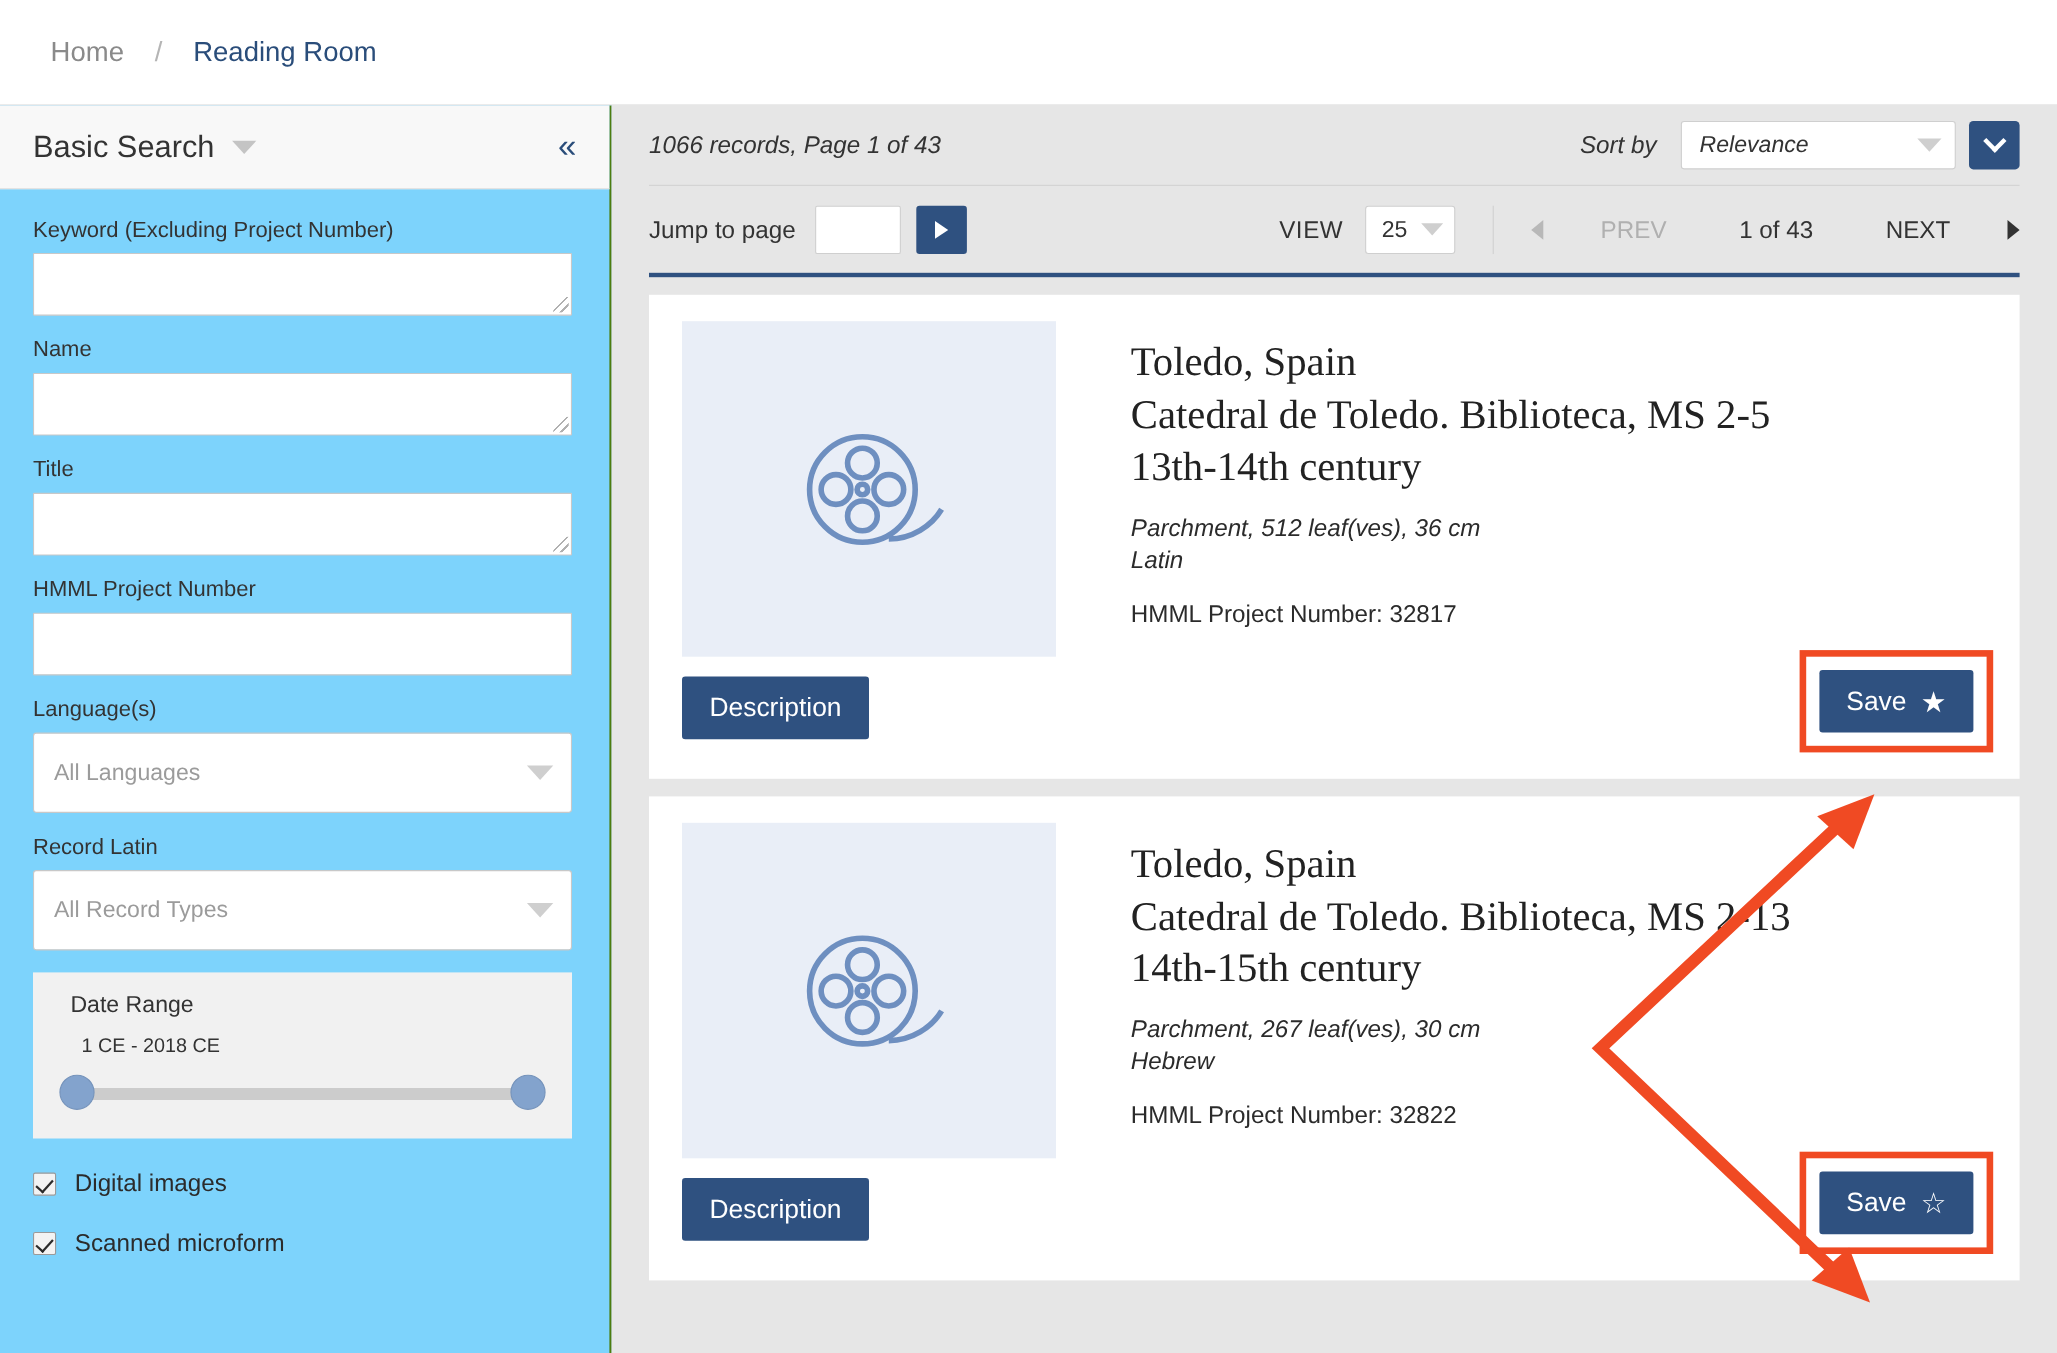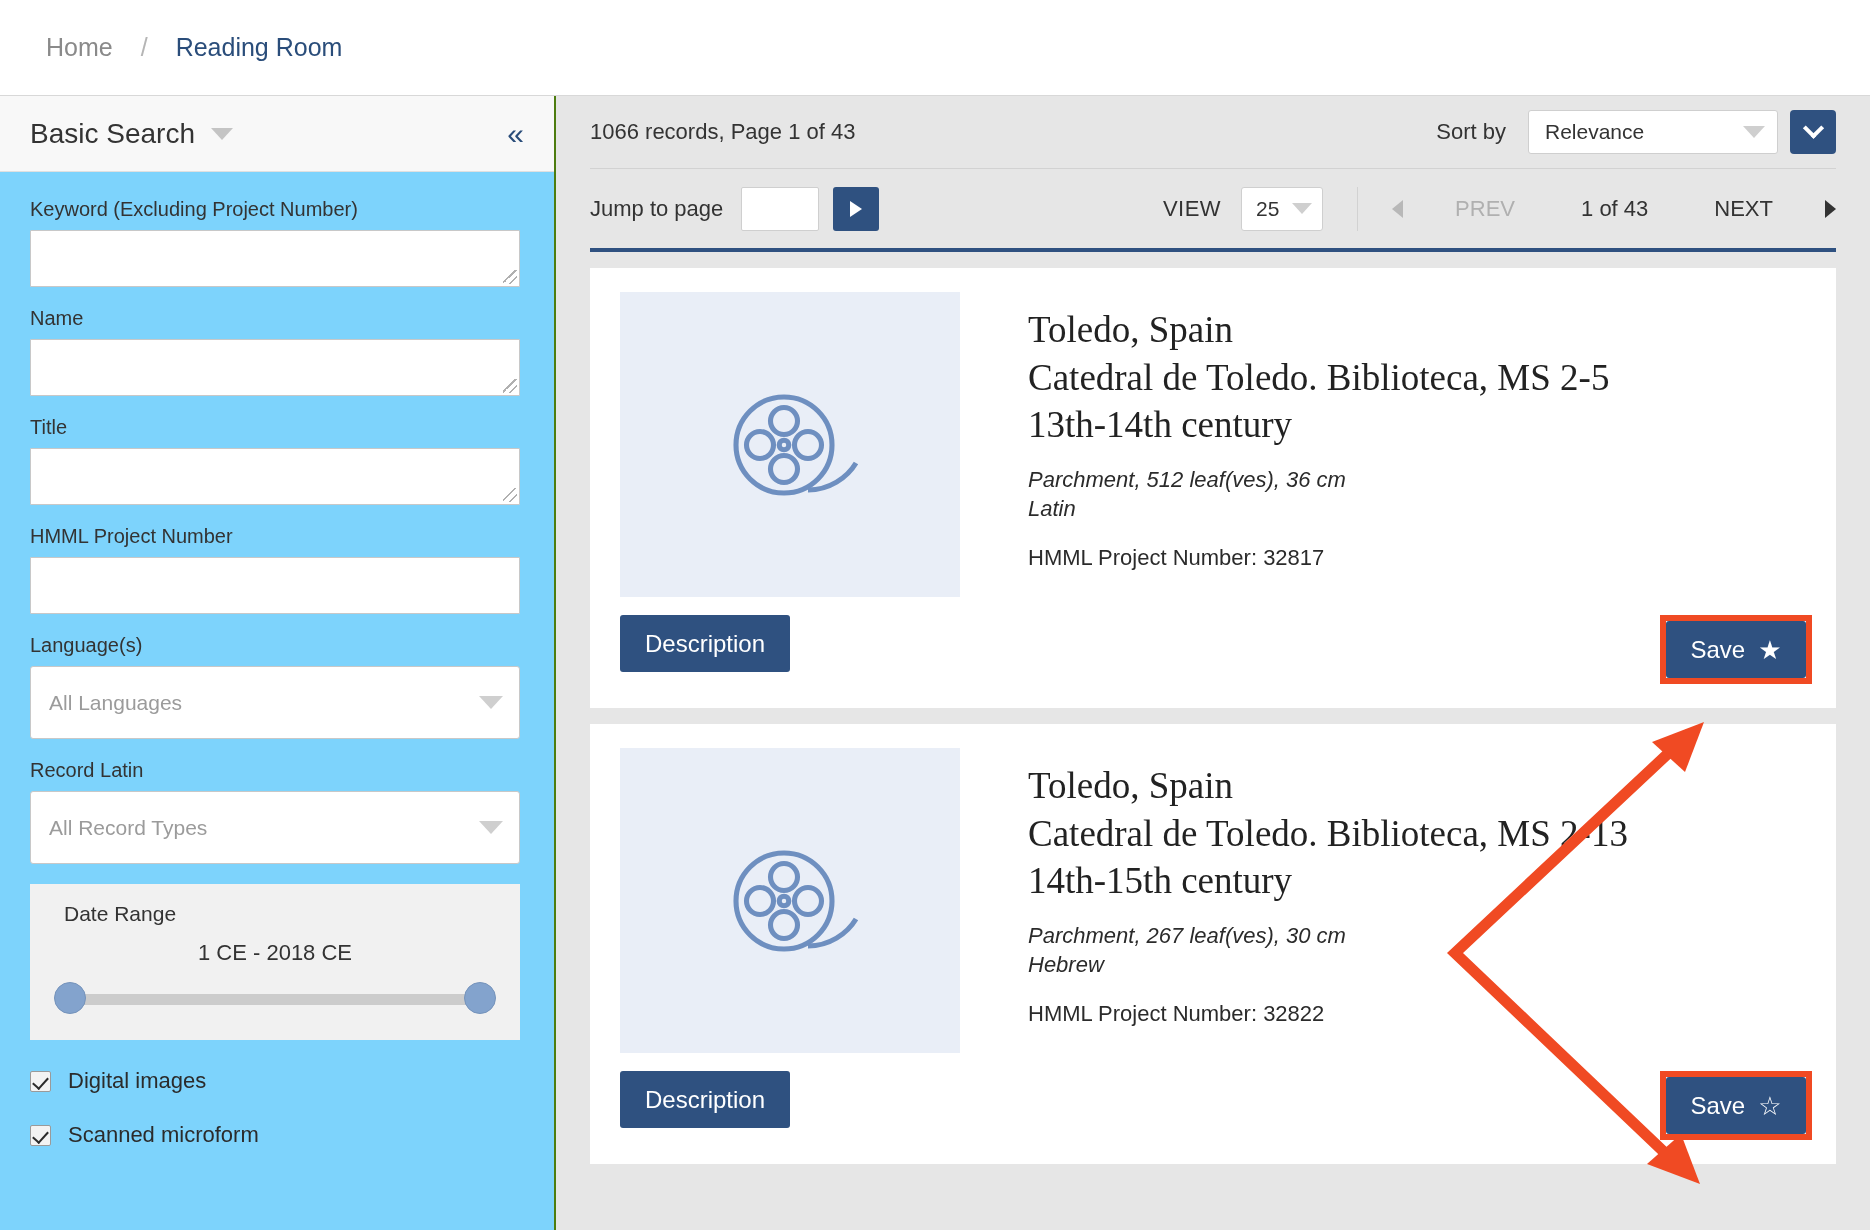--- a/index.html
+++ b/index.html
@@ -124,24 +124,24 @@
     background:#f1f1f1;
     padding:18px 0 24px 0;
     margin-top:6px;
   }
   #date-range-panel .dr-title {
     font-size:21px;
     color:#333;
     margin-left:34px;
   }
   #date-range-panel .dr-value {
-    font-size:22px;
+    font-size:18px;
     color:#333;
-    text-align:center;
     margin-top:14px;
+    padding-left:44px;
   }
   #slider-wrap {
     position:relative;
     height:34px;
     margin:16px 24px 0 24px;
   }
   #slider-track {
     position:absolute;
     top:12px; left:8px; right:8px;
     height:11px;
@@ -190,20 +190,21 @@
     background:#e6e6e6;
     padding:0 0 0 0;
     position:relative;
     overflow:hidden;
   }
   #results-topbar {
     height:72px;
     display:flex;
     align-items:center;
     padding:0 34px 0 34px;
+    font-style:italic;
   }
   #record-count { font-size:22px; color:#333; }
   #sort-group {
     margin-left:auto;
     display:flex;
     align-items:center;
   }
   #sort-label { font-size:22px; color:#333; margin-right:22px; }
   #sort-select {
     width:250px; height:44px;
@@ -368,20 +369,21 @@
     color:#fff;
     font-size:24px;
     display:flex;align-items:center;justify-content:center;
     border-radius:3px;
     cursor:pointer;
   }
   .save-btn .star { margin-left:13px; font-size:26px; line-height:1; }
   .save-highlight {
     position:absolute;
     right:24px; bottom:24px;
+    padding:12px;
     background:#ffffff;
     border:6px solid #f04a23;
   }
 
   
   #annotation-layer {
     position:absolute;
     left:0; top:0;
     width:1870px; height:1230px;
     pointer-events:none;

